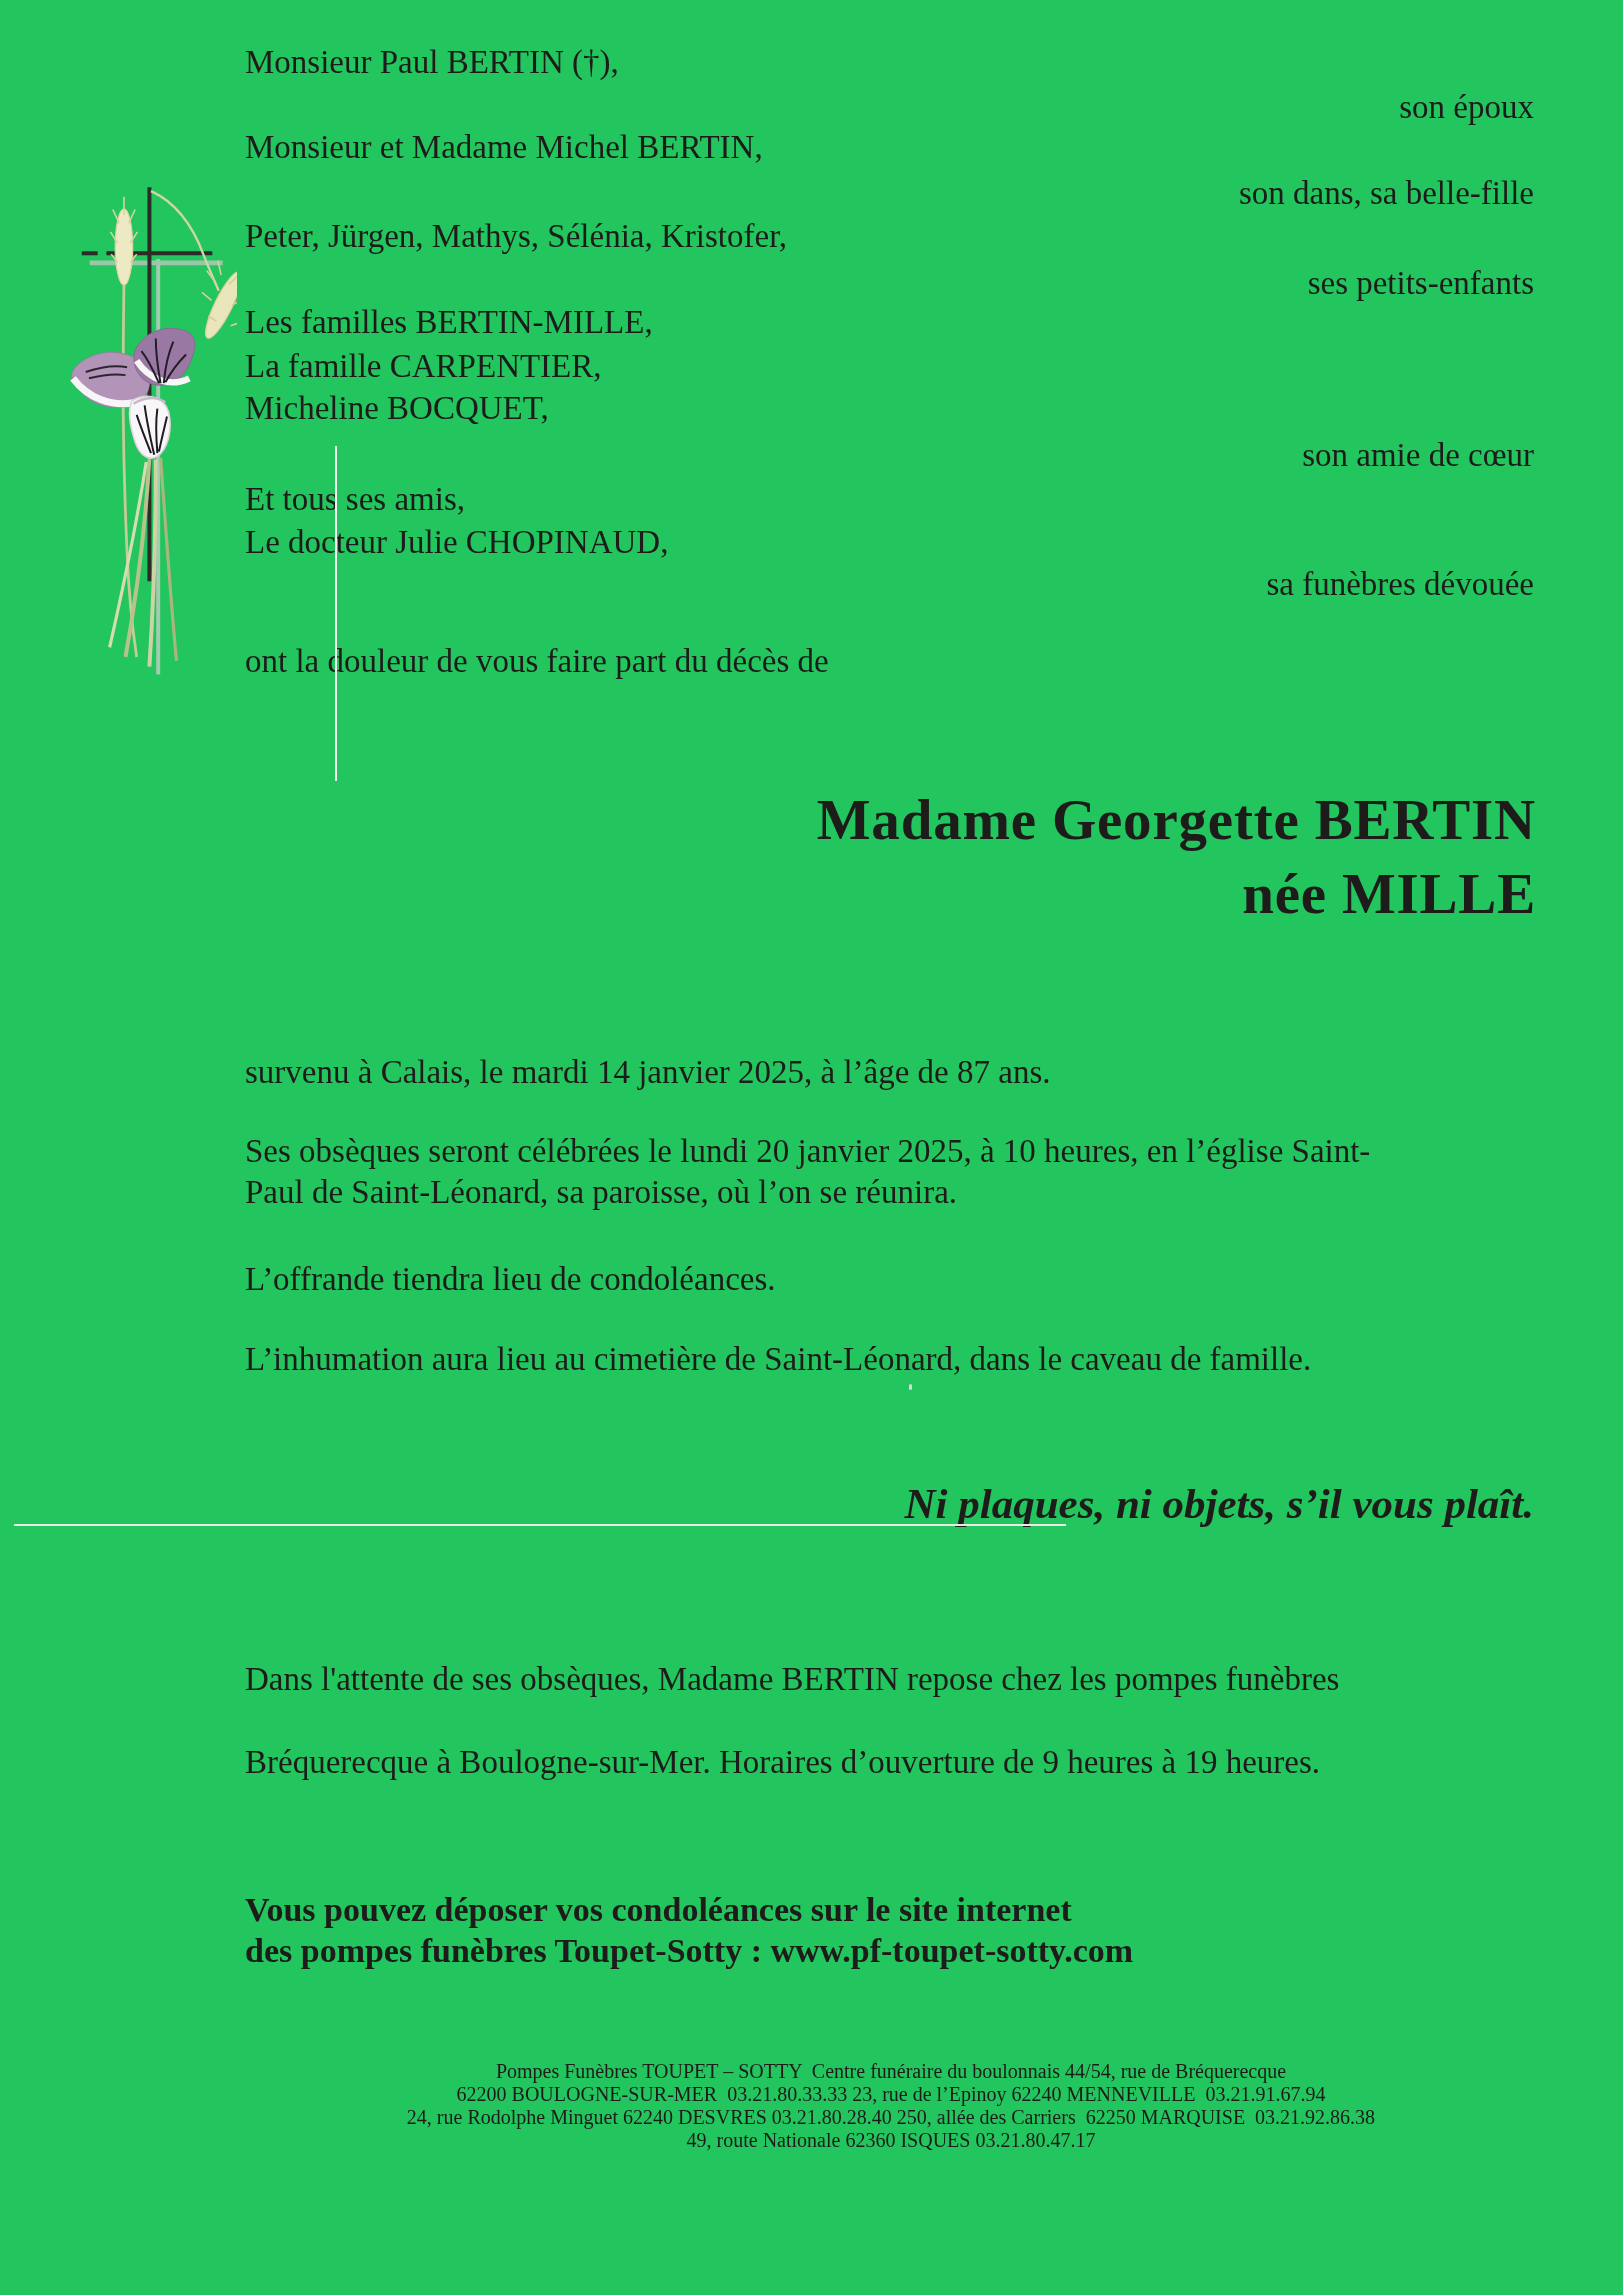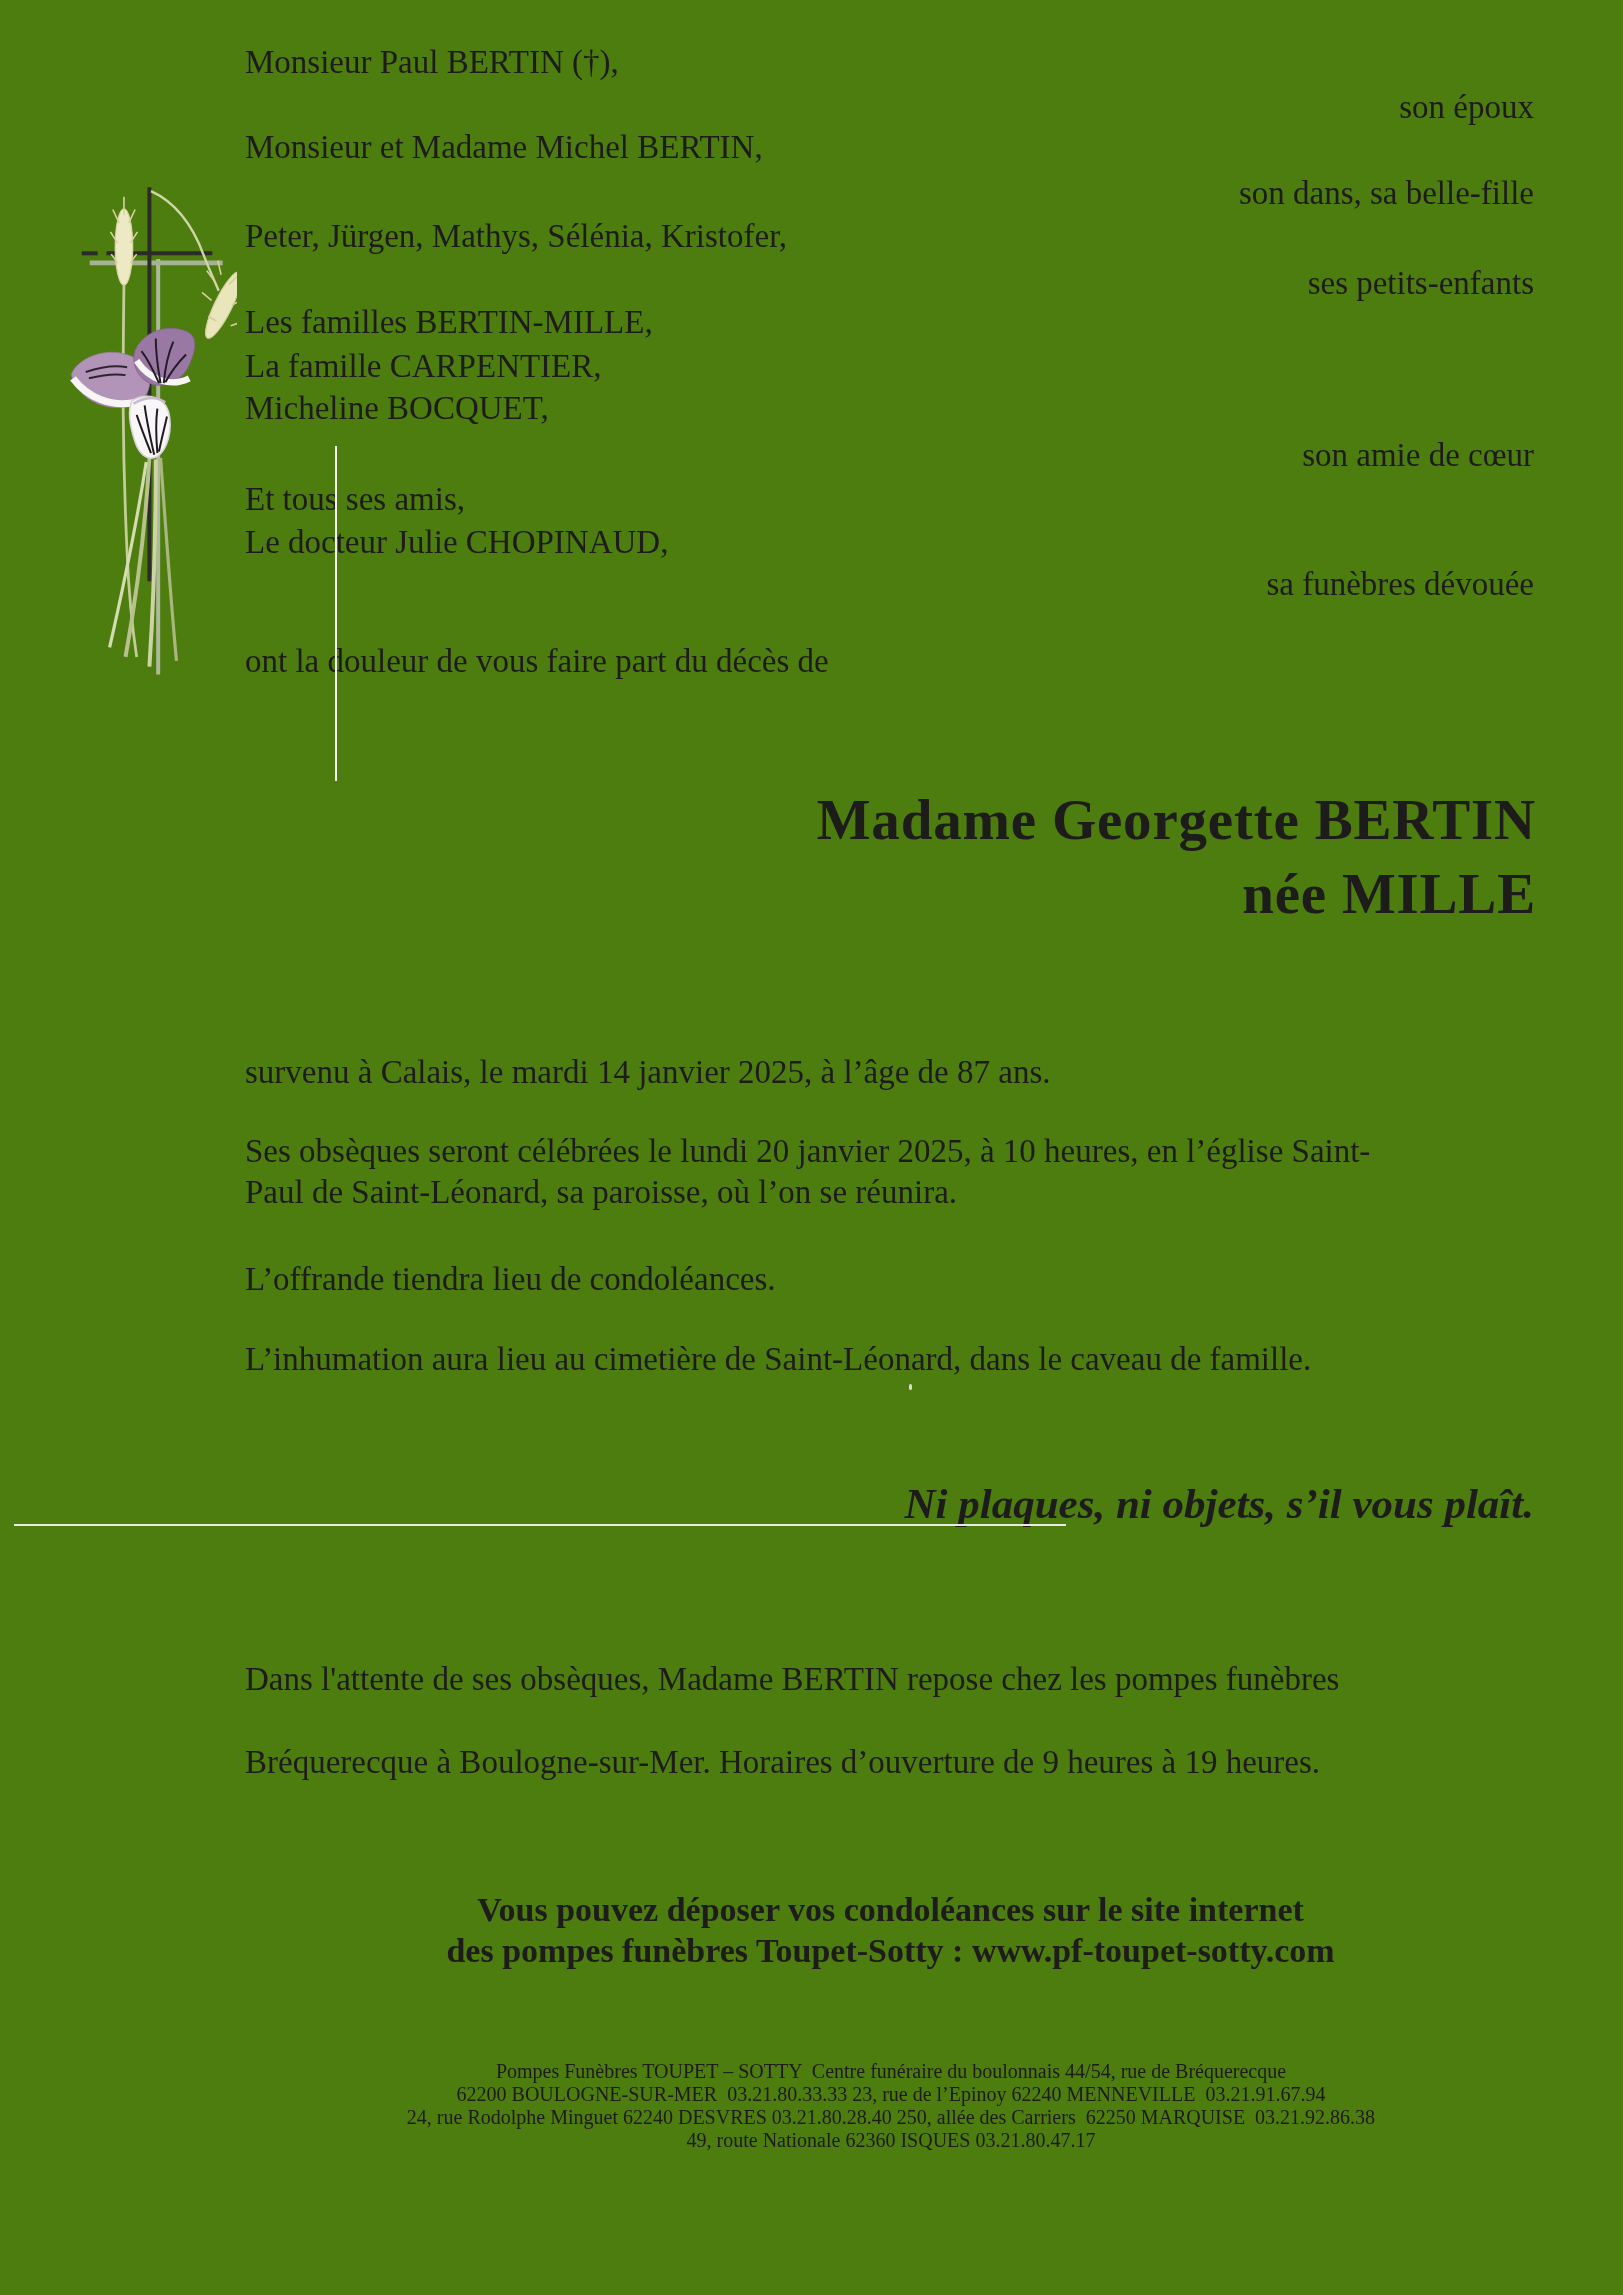--- a/index.html
+++ b/index.html
@@ -1,32 +1,32 @@
 <!DOCTYPE html>
 <html style="font-size:12.8px"><head>
 <meta charset="utf-8">
 <style>
   html,body{margin:0;padding:0;background:#9a9a9a;}
   .page{
     position:relative;
     width:1624px;height:2295px;
-    background:#4d7c0f;
+    background:#22c55e;
     overflow:hidden;
     font-family:"Liberation Serif","DejaVu Serif",serif;
     color:#1e1c1a;
   }
   .line{position:absolute;white-space:pre;}
   .intro{font-size:33px;line-height:37px;}
   .intro.left{left:245px;}
   .intro.right{right:90px;}
   .title-line{position:absolute;left:245px;width:1291px;text-align:right;
     font-size:57px;font-weight:700;letter-spacing:0.8px;}
   .body-line{position:absolute;left:245px;font-size:33px;white-space:pre;margin-top:21px;}
   .notice-line{position:absolute;right:90px;font-size:43px;font-weight:700;font-style:italic;white-space:pre;}
-  .center-bold{position:absolute;left:245px;width:1291px;text-align:center;
+  .center-bold{position:absolute;left:245px;width:1291px;
     font-size:34px;font-weight:700;white-space:pre;}
   .footer-block{position:absolute;left:126px;width:1530px;top:2060px;text-align:center;}
   .footer-line{font-size:20px;line-height:23px;white-space:pre;}
   .artifact{position:absolute;pointer-events:none;}
 </style>
 </head>
 <body>
 
 <div class="page">
 

